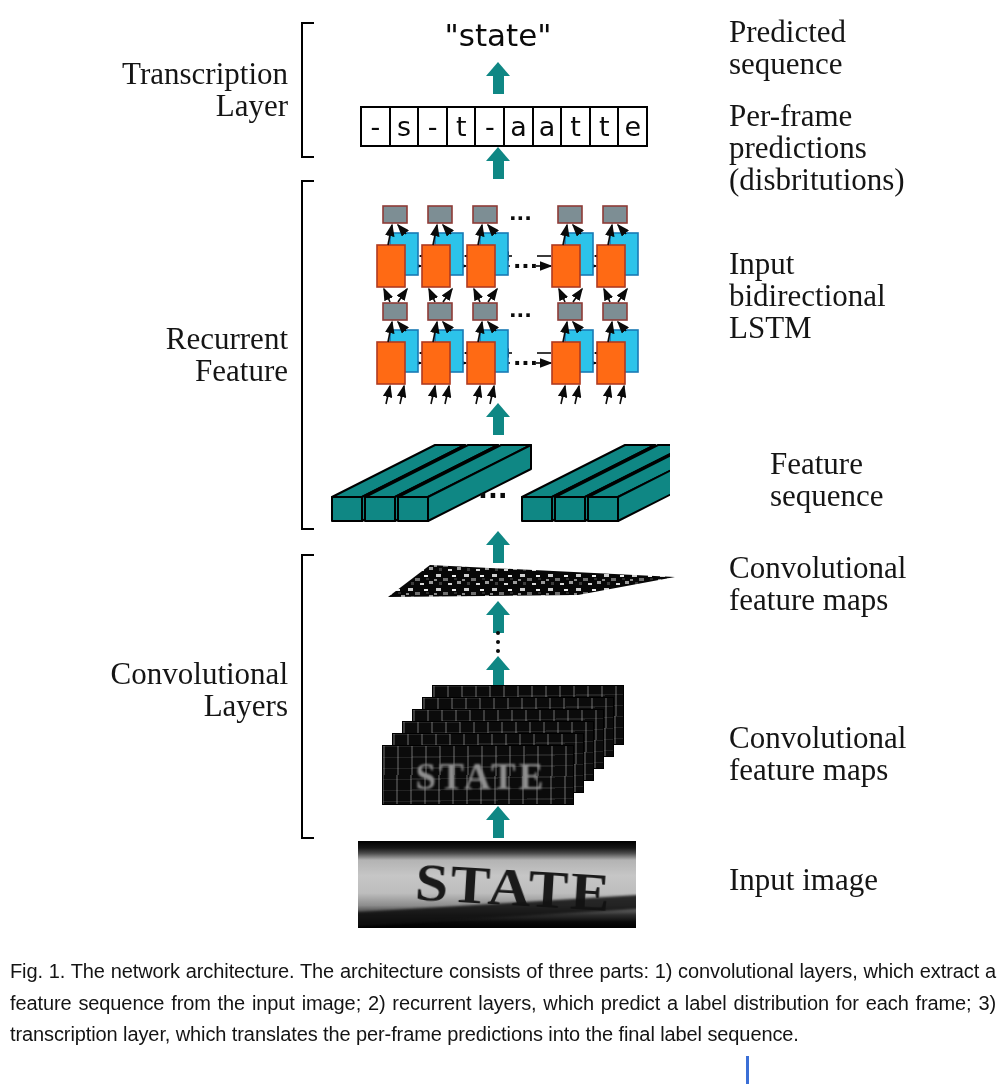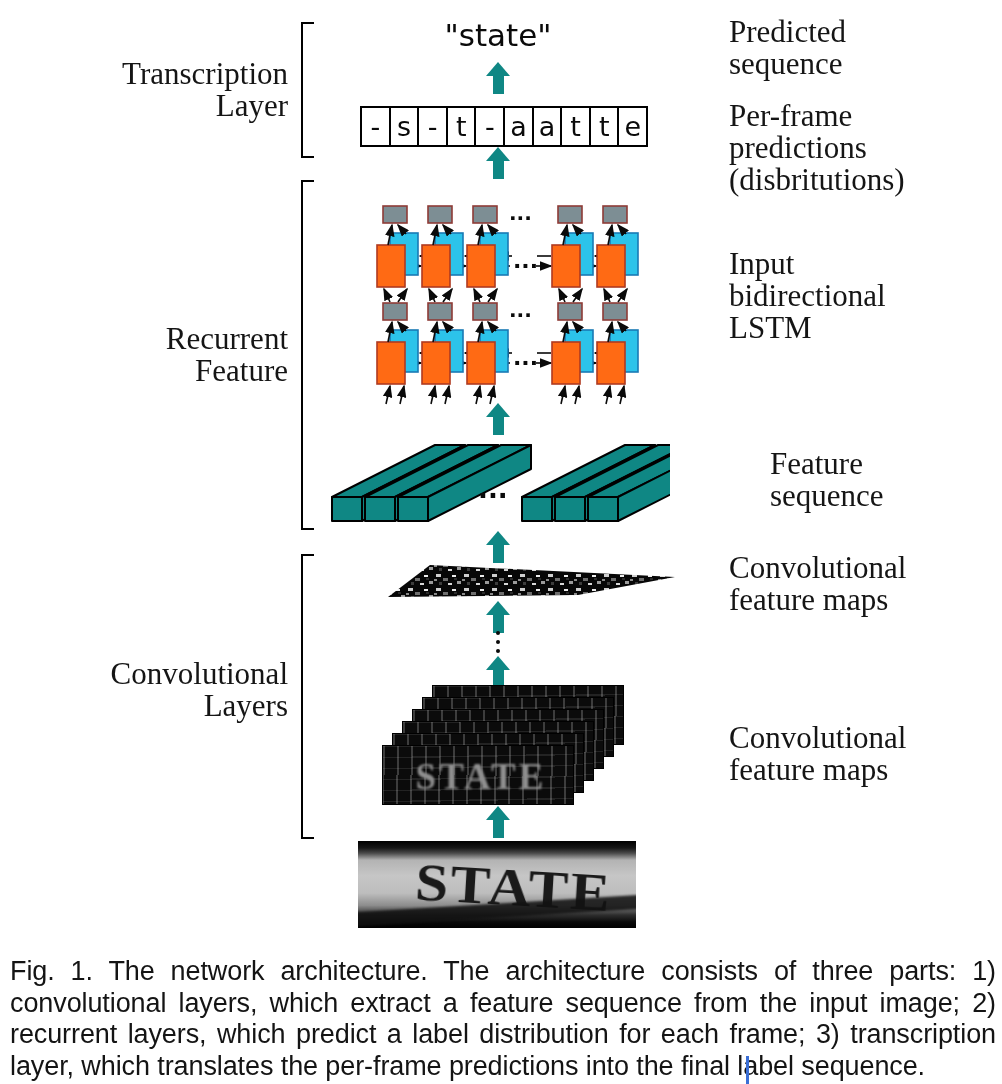--- a/index.html
+++ b/index.html
@@ -56,21 +56,21 @@
         #c6c6c6 40%, #bdbdbd 60%, #8d8d8d 74%, #2e2e2e 85%, #0a0a0a 93%, #000 100%),
       #bdbdbd;
   }
   .input-shade{position:absolute;left:-10px;top:62px;width:320px;height:14px;background:#111;
       transform:rotate(-3.5deg);opacity:.85;filter:blur(1px);}
   .input-text{position:absolute;left:16px;top:8px;width:250px;text-align:center;
       font-family:"Liberation Serif",serif;font-weight:bold;font-size:53px;letter-spacing:2px;
       color:#1a1a1a;transform:rotate(3.4deg) scaleX(1.12);transform-origin:left center;filter:blur(0.7px);}
 
   
-  .caption{width:986px;font-family:"Liberation Sans",sans-serif;font-size:27px;line-height:31.6px;
+  .caption{width:986px;font-family:"Liberation Sans",sans-serif;font-size:20px;line-height:31.6px;
       text-align:justify;color:#141414;letter-spacing:-0.1px;}
   .caret{width:2.6px;height:28px;background:var(--caret);}
 </style>
 </head>
 <body>
 
 <div class="page">
 
   <div class="abs lab lab-left" style="left:96px;top:58px;">Transcription
 Layer</div>
@@ -90,20 +90,21 @@
 (disbritutions)</div>
   <div class="abs lab lab-right" style="left:729px;top:248px;">Input
 bidirectional
 LSTM</div>
   <div class="abs lab lab-right" style="left:770px;top:448px;">Feature
 sequence</div>
   <div class="abs lab lab-right" style="left:729px;top:552px;">Convolutional
 feature maps</div>
   <div class="abs lab lab-right" style="left:729px;top:722px;">Convolutional
 feature maps</div>
+  <div class="abs lab lab-right" style="left:729px;top:864px;">Input image</div>
 
   <div class="abs state-word" style="left:358px;top:17px;">"state"</div>
 
   <div class="abs up-arrow" style="left:486px;top:62px;">
       <div class="head"></div>
       <div class="stem"></div>
     </div>
   <div class="abs up-arrow" style="left:486px;top:147px;">
       <div class="head"></div>
       <div class="stem"></div>

